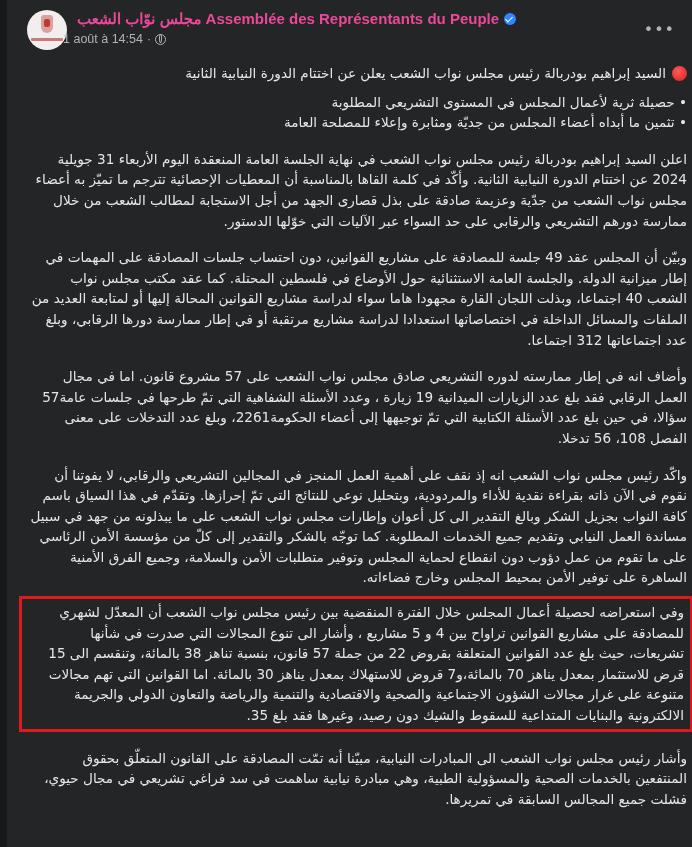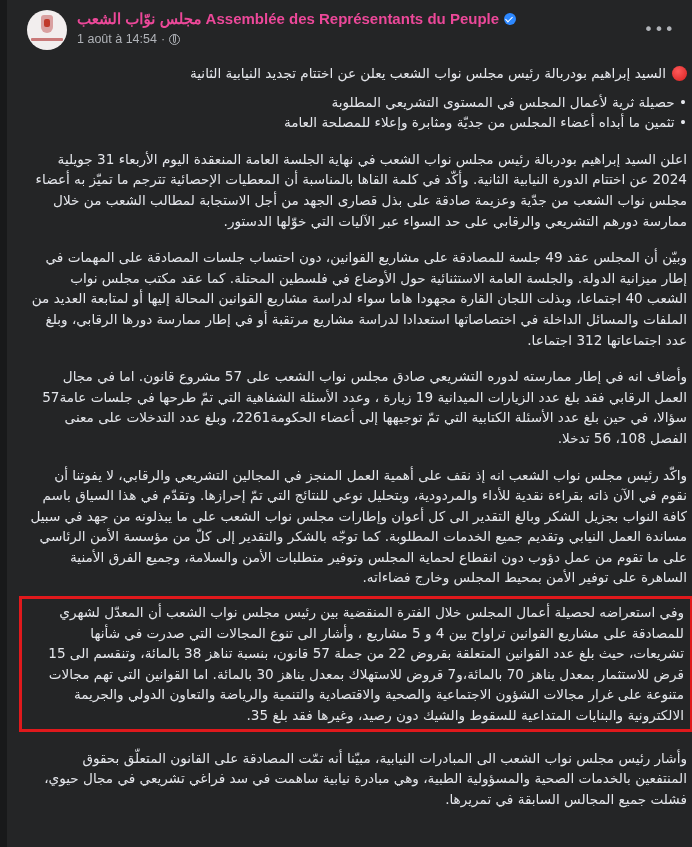--- a/index.html
+++ b/index.html
@@ -37,21 +37,21 @@
     white-space:nowrap; display:flex; align-items:center; gap:5px;
   }
   .verified {
     width:12px; height:12px; border-radius:50%; background:#2d88ff; display:inline-block; position:relative;
   }
   .verified::after {
     content:""; position:absolute; left:3px; top:2px; width:3px; height:6px;
     border:solid #fff; border-width:0 1.6px 1.6px 0; transform:rotate(45deg);
   }
   .meta {
-    position:absolute; left:54px; top:24px; font-family:"Liberation Sans", sans-serif; font-size:12.5px; color:#b0b3b8;
+    position:absolute; left:40px; top:24px; font-family:"Liberation Sans", sans-serif; font-size:12.5px; color:#b0b3b8;
     display:flex; align-items:center; gap:4px;
   }
   .globe {
     width:11px; height:11px; border:1.4px solid #b0b3b8; border-radius:50%; display:inline-block; position:relative; box-sizing:border-box;
   }
   .globe::before{content:"";position:absolute;left:3px;top:-1px;width:3px;height:9px;border:1px solid #b0b3b8;border-radius:50%;box-sizing:border-box;}
   .more {
     position:absolute; right:8px; top:12px; color:#b0b3b8; font-size:16px; letter-spacing:1px; cursor:pointer;
   }
   .body {
@@ -87,21 +87,21 @@
       <span>1 août à 14:54</span>
       <span>·</span>
       <span class="globe"></span>
     </div>
     <div class="more">•••</div>
   </div>
 
   <div class="body">
     <div class="headline">
       <span class="red-dot"></span>
-      <span>السيد إبراهيم بودربالة رئيس مجلس نواب الشعب يعلن عن اختتام تجديد النيابية الثانية</span>
+      <span>السيد إبراهيم بودربالة رئيس مجلس نواب الشعب يعلن عن اختتام الدورة النيابية الثانية</span>
     </div>
     <ul class="bullets">
       <li>حصيلة ثرية لأعمال المجلس في المستوى التشريعي المطلوبة</li>
       <li>تثمين ما أبداه أعضاء المجلس من جديّة ومثابرة وإعلاء للمصلحة العامة</li>
     </ul>
     <p>اعلن السيد إبراهيم بودربالة رئيس مجلس نواب الشعب في نهاية الجلسة العامة المنعقدة اليوم الأربعاء 31 جويلية 2024 عن اختتام الدورة النيابية الثانية. وأكّد في كلمة القاها بالمناسبة أن المعطيات الإحصائية تترجم ما تميّز به أعضاء مجلس نواب الشعب من جدّية وعزيمة صادقة على بذل قصارى الجهد من أجل الاستجابة لمطالب الشعب من خلال ممارسة دورهم التشريعي والرقابي على حد السواء عبر الآليات التي خوّلها الدستور.</p>
     <p>وبيّن أن المجلس عقد 49 جلسة للمصادقة على مشاريع القوانين، دون احتساب جلسات المصادقة على المهمات في إطار ميزانية الدولة. والجلسة العامة الاستثنائية حول الأوضاع في فلسطين المحتلة. كما عقد مكتب مجلس نواب الشعب 40 اجتماعا، وبذلت اللجان القارة مجهودا هاما سواء لدراسة مشاريع القوانين المحالة إليها أو لمتابعة العديد من الملفات والمسائل الداخلة في اختصاصاتها استعدادا لدراسة مشاريع مرتقبة أو في إطار ممارسة دورها الرقابي، وبلغ عدد اجتماعاتها 312 اجتماعا.</p>
     <p>وأضاف انه في إطار ممارسته لدوره التشريعي صادق مجلس نواب الشعب على 57 مشروع قانون. اما في مجال العمل الرقابي  فقد بلغ عدد الزيارات الميدانية 19 زيارة ، وعدد الأسئلة الشفاهية التي تمّ طرحها في جلسات عامة57 سؤالا، في حين بلغ عدد الأسئلة الكتابية التي تمّ توجيهها إلى أعضاء الحكومة2261، وبلغ عدد التدخلات على معنى الفصل 108، 56 تدخلا.</p>
     <p>واكّد رئيس مجلس نواب الشعب انه إذ نقف على أهمية العمل المنجز في المجالين التشريعي والرقابي، لا يفوتنا أن نقوم في الآن ذاته بقراءة نقدية للأداء والمردودية، وبتحليل نوعي للنتائج التي تمّ إحرازها. وتقدّم في هذا السياق باسم كافة النواب بجزيل الشكر وبالغ التقدير الى كل أعوان وإطارات مجلس نواب الشعب على ما يبذلونه من جهد في سبيل مساندة العمل النيابي وتقديم جميع الخدمات المطلوبة. كما توجّه بالشكر والتقدير إلى كلّ من مؤسسة الأمن الرئاسي على ما تقوم من عمل دؤوب دون انقطاع لحماية المجلس وتوفير متطلبات الأمن والسلامة، وجميع الفرق الأمنية الساهرة على توفير الأمن بمحيط المجلس وخارج فضاءاته.</p>
     <div class="highlight">

